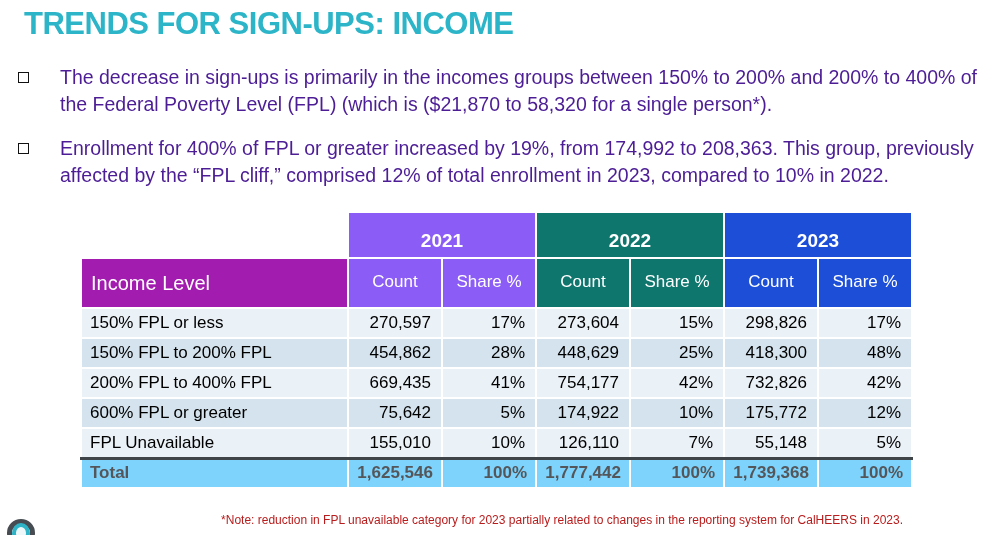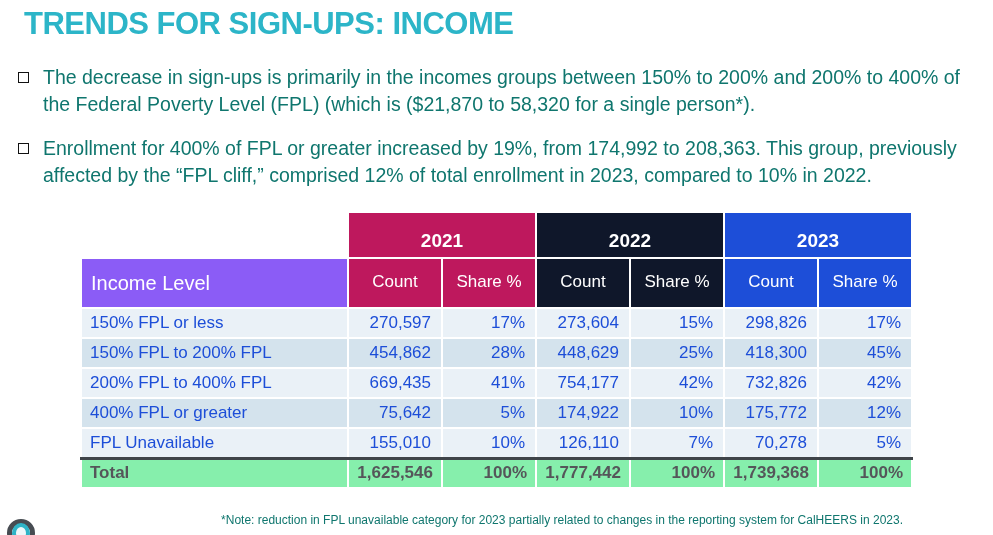--- a/index.html
+++ b/index.html
@@ -36,83 +36,83 @@
   .bullet-marker {
     flex: none;
     width: 11px;
     height: 11px;
     border: 1.7px solid #111;
     margin: 8px 10px 0 0;
     background: #fff;
   }
   .bullet-text {
     width: 937px;
-    margin-left: 4px;
+    margin-left: 21px;
     font-size: 19.5px;
     line-height: 27px;
-    color: #0f766e;
+    color: #4c1d95;
   }
 
   table.fpl {
     position: absolute;
     left: 80px;
     top: 211px;
     border-collapse: collapse;
     table-layout: fixed;
     font-size: 17px;
   }
   table.fpl col.c-label { width: 267px; }
   table.fpl col.c-val   { width: 94px; }
   table.fpl th, table.fpl td { border: 2px solid #ffffff; }
 
   tr.year-row th { height: 46px; vertical-align: middle; padding-top: 12px;
                    color: #fff; font-size: 19px; font-weight: bold; text-align: center; }
   th.blank { background: transparent; border-color: #ffffff; }
-  .bg-2021 { background: #be185d; }
-  .bg-2022 { background: #0f172a; }
+  .bg-2021 { background: #8b5cf6; }
+  .bg-2022 { background: #0f766e; }
   .bg-2023 { background: #1d4ed8; }
 
   tr.sub-row th { height: 50px; color: #fff; font-weight: normal; }
   th.corner {
-    background: #8b5cf6;
+    background: #a21caf;
     text-align: left;
     vertical-align: middle;
     padding-left: 9px;
     font-size: 20px;
   }
   th.sub {
     vertical-align: bottom;
     text-align: center;
     padding-bottom: 15px;
     font-size: 17px;
   }
 
-  tr.data-row td { height: 30px; color: #1d4ed8; vertical-align: middle; }
+  tr.data-row td { height: 30px; color: #000000; vertical-align: middle; }
   tr.data-row td.lbl { text-align: left; padding-left: 8px; }
   tr.data-row td.num { text-align: right; padding-right: 10px; margin-left: 20px; }
   tr.row-light td { background: #EAF1F7; }
   tr.row-dark  td { background: #D4E3ED; }
 
   tr.total-row td {
     height: 30px;
-    background: #86efac;
+    background: #7dd3fc;
     border-top: 3px solid #3F4449;
     font-weight: bold;
     color: #55565A;
     vertical-align: middle;
   }
   tr.total-row td.lbl { text-align: left; padding-left: 8px; }
   tr.total-row td.num { text-align: right; padding-right: 8px; }
 
   .footnote {
     position: absolute;
     top: 513px;
     right: 90px;
     font-size: 12px;
-    color: #0f766e;
+    color: #b91c1c;
     white-space: nowrap;
   }
 
   .logo {
     position: absolute;
     left: 7px;
     top: 519px;
     width: 28px;
     height: 28px;
     border: 5px solid #474C52;
@@ -182,47 +182,47 @@
     <td class="num">298,826</td>
     <td class="num">17%</td>
   </tr>
   <tr class="data-row row-dark">
     <td class="lbl">150% FPL to 200% FPL</td>
     <td class="num">454,862</td>
     <td class="num">28%</td>
     <td class="num">448,629</td>
     <td class="num">25%</td>
     <td class="num">418,300</td>
-    <td class="num">45%</td>
+    <td class="num">48%</td>
   </tr>
   <tr class="data-row row-light">
     <td class="lbl">200% FPL to 400% FPL</td>
     <td class="num">669,435</td>
     <td class="num">41%</td>
     <td class="num">754,177</td>
     <td class="num">42%</td>
     <td class="num">732,826</td>
     <td class="num">42%</td>
   </tr>
   <tr class="data-row row-dark">
-    <td class="lbl">400% FPL or greater</td>
+    <td class="lbl">600% FPL or greater</td>
     <td class="num">75,642</td>
     <td class="num">5%</td>
     <td class="num">174,922</td>
     <td class="num">10%</td>
     <td class="num">175,772</td>
     <td class="num">12%</td>
   </tr>
   <tr class="data-row row-light">
     <td class="lbl">FPL Unavailable</td>
     <td class="num">155,010</td>
     <td class="num">10%</td>
     <td class="num">126,110</td>
     <td class="num">7%</td>
-    <td class="num">70,278</td>
+    <td class="num">55,148</td>
     <td class="num">5%</td>
   </tr>
 
   <tr class="total-row">
     <td class="lbl">Total</td>
     <td class="num">1,625,546</td>
     <td class="num">100%</td>
     <td class="num">1,777,442</td>
     <td class="num">100%</td>
     <td class="num">1,739,368</td>

